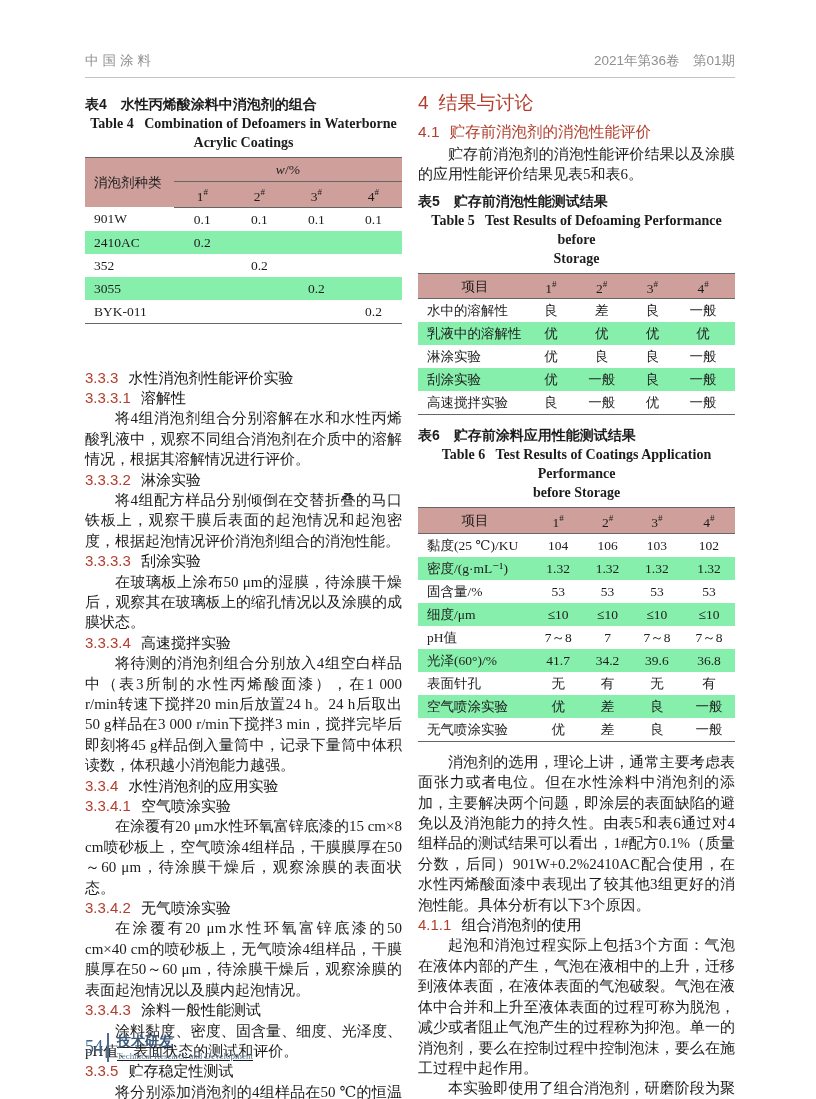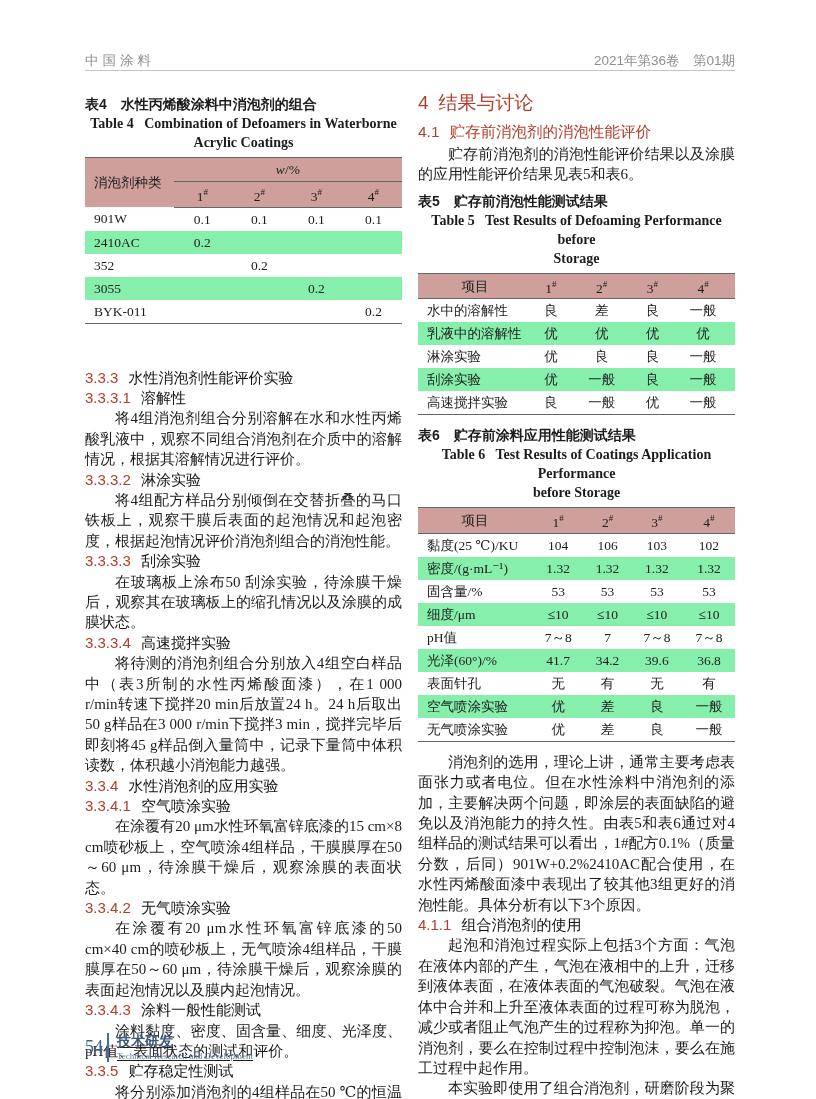--- a/index.html
+++ b/index.html
@@ -1,21 +1,21 @@
 <!DOCTYPE html>
 <html><head>
 <meta charset="utf-8">
 <style>
   html,body{margin:0;padding:0;background:#ffffff;}
   .page{position:relative;width:816px;height:1099px;background:#ffffff;overflow:hidden;
         font-family:"Liberation Serif","DejaVu Serif",serif;color:#1c1c1c;}
   
   .page-header{position:absolute;left:85px;top:52px;width:650px;display:flex;
         justify-content:space-between;align-items:flex-end;border-bottom:1px solid #c4c4c4;
-        padding-bottom:0;color:#8f8f8f;font-size:13.5px;font-family:"Liberation Sans",sans-serif;}
+        padding-bottom:7px;color:#8f8f8f;font-size:13.5px;font-family:"Liberation Sans",sans-serif;}
   .journal-name{letter-spacing:4px;}
   
   .columns{position:absolute;left:85px;top:88px;width:650px;display:flex;gap:16px;}
   .col{width:317px;}
   
   .heading{font-family:"Liberation Sans",sans-serif;font-weight:normal;font-size:15px;
         line-height:20.4px;margin:0;}
   .heading .h-num{color:#b23e2d;margin-right:10px;}
   .heading .h-title{color:#111;}
   .heading.major{font-size:19px;line-height:30px;margin-bottom:2px;}
@@ -120,21 +120,21 @@
           </tbody>
         </table>
       </div>
 
       <div class="heading"><span class="h-num">3.3.3</span><span class="h-title">水性消泡剂性能评价实验</span></div>
       <div class="heading"><span class="h-num">3.3.3.1</span><span class="h-title">溶解性</span></div>
       <p class="para">将4组消泡剂组合分别溶解在水和水性丙烯酸乳液中，观察不同组合消泡剂在介质中的溶解情况，根据其溶解情况进行评价。</p>
       <div class="heading"><span class="h-num">3.3.3.2</span><span class="h-title">淋涂实验</span></div>
       <p class="para">将4组配方样品分别倾倒在交替折叠的马口铁板上，观察干膜后表面的起泡情况和起泡密度，根据起泡情况评价消泡剂组合的消泡性能。</p>
       <div class="heading"><span class="h-num">3.3.3.3</span><span class="h-title">刮涂实验</span></div>
-      <p class="para">在玻璃板上涂布50 刮涂实验，待涂膜干燥后，观察其在玻璃板上的缩孔情况以及涂膜的成膜状态。</p>
+      <p class="para">在玻璃板上涂布50 μm的湿膜，待涂膜干燥后，观察其在玻璃板上的缩孔情况以及涂膜的成膜状态。</p>
       <div class="heading"><span class="h-num">3.3.3.4</span><span class="h-title">高速搅拌实验</span></div>
       <p class="para">将待测的消泡剂组合分别放入4组空白样品中（表3所制的水性丙烯酸面漆），在1 000 r/min转速下搅拌20 min后放置24 h。24 h后取出50 g样品在3 000 r/min下搅拌3 min，搅拌完毕后即刻将45 g样品倒入量筒中，记录下量筒中体积读数，体积越小消泡能力越强。</p>
       <div class="heading"><span class="h-num">3.3.4</span><span class="h-title">水性消泡剂的应用实验</span></div>
       <div class="heading"><span class="h-num">3.3.4.1</span><span class="h-title">空气喷涂实验</span></div>
       <p class="para">在涂覆有20 μm水性环氧富锌底漆的15 cm×8 cm喷砂板上，空气喷涂4组样品，干膜膜厚在50～60 μm，待涂膜干燥后，观察涂膜的表面状态。</p>
       <div class="heading"><span class="h-num">3.3.4.2</span><span class="h-title">无气喷涂实验</span></div>
       <p class="para">在涂覆有20 μm水性环氧富锌底漆的50 cm×40 cm的喷砂板上，无气喷涂4组样品，干膜膜厚在50～60 μm，待涂膜干燥后，观察涂膜的表面起泡情况以及膜内起泡情况。</p>
       <div class="heading"><span class="h-num">3.3.4.3</span><span class="h-title">涂料一般性能测试</span></div>
       <p class="para">涂料黏度、密度、固含量、细度、光泽度、pH值、表面状态的测试和评价。</p>
       <div class="heading"><span class="h-num">3.3.5</span><span class="h-title">贮存稳定性测试</span></div>

